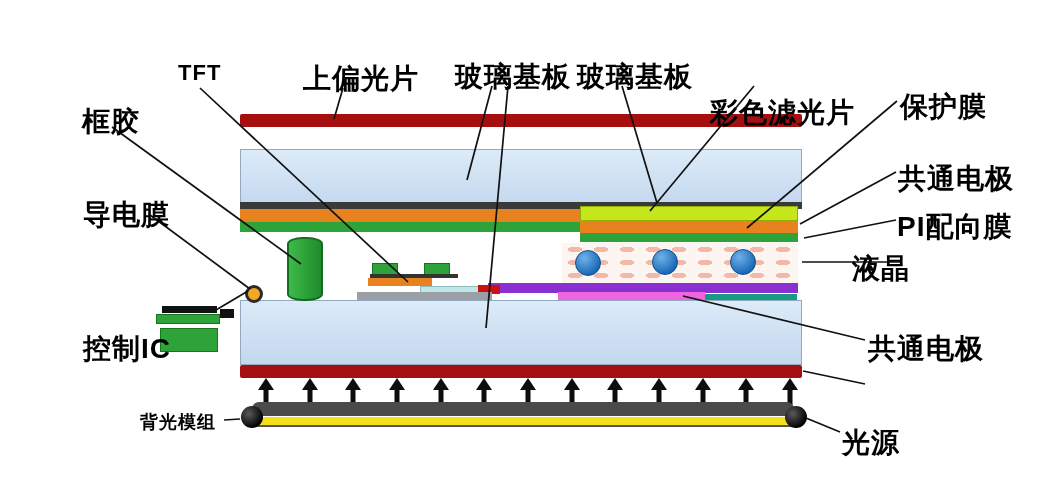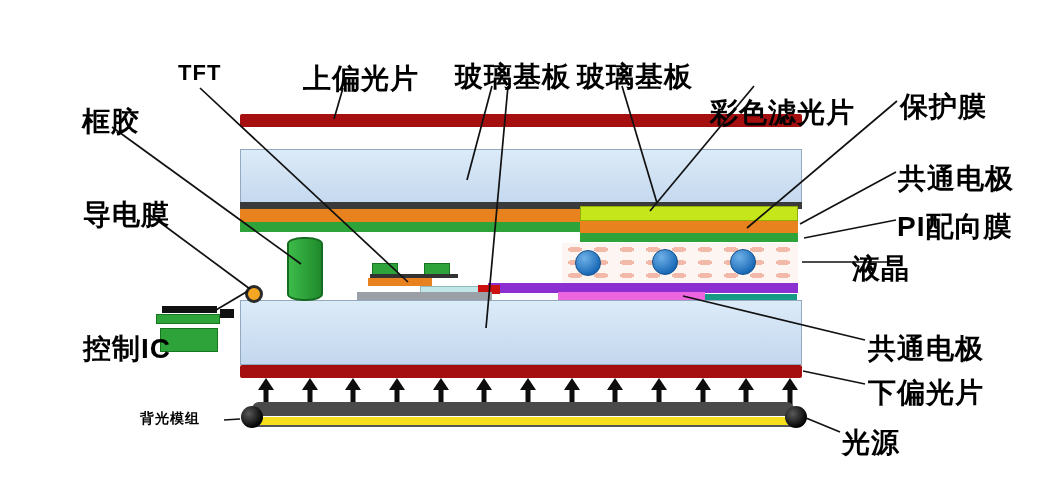--- a/index.html
+++ b/index.html
@@ -1,20 +1,20 @@
 <!DOCTYPE html>
 <html><head>
 <meta charset="utf-8">
 <style>
   * { margin:0; padding:0; box-sizing:border-box; }
   body { background:#fff; font-family:"Liberation Sans","DejaVu Sans",sans-serif; }
   .canvas { position:relative; width:1045px; height:500px; background:#fff; overflow:hidden; }
   .abs { position:absolute; }
   .label { position:absolute; font-weight:bold; font-size:28px; color:#000; white-space:nowrap; letter-spacing:1px; }
-  .label.small { font-size:14px; }
+  .label.small { font-size:18px; }
 
   .glass { background:linear-gradient(#dcebf8,#c3d7ee); border:1px solid #93a9c0; }
   .polarizer { background:#a50f0f; border-radius:2px; }
 
   .lc-region {
     background-color:#fdf5f2;
     background-image:radial-gradient(ellipse 10px 4px at 50% 50%, #f2b9a8 72%, rgba(0,0,0,0) 73%);
     background-size:26px 13px;
   }
   .lc-ball { position:absolute; width:26px; height:26px; border-radius:50%;
@@ -137,17 +137,16 @@
   <span class="label" style="left:455px; top:58px;">玻璃基板</span>
   <span class="label" style="left:577px; top:58px;">玻璃基板</span>
   <span class="label" style="left:710px; top:58px;margin-top:36px;">彩色滤光片</span>
   <span class="label" style="left:900px; top:88px;font-family:Liberation Serif, serif;">保护膜</span>
   <span class="label" style="left:897px; top:208px;">PI配向膜</span>
   <span class="label" style="left:898px; top:160px;">共通电极</span>
   <span class="label" style="left:852px; top:250px;">液晶</span>
   <span class="label" style="left:83px; top:196px;text-align:right;">导电膜</span>
   <span class="label" style="left:83px; top:330px;">控制IC</span>
   <span class="label" style="left:868px; top:330px;">共通电极</span>
-  <span class="label" style="left:868px; top:374px;">下偏光片</span>
   <span class="label small" style="left:140px; top:410px;">背光模组</span>
   <span class="label" style="left:842px; top:424px;">光源</span>
 
 </div>
 
 </body></html>

